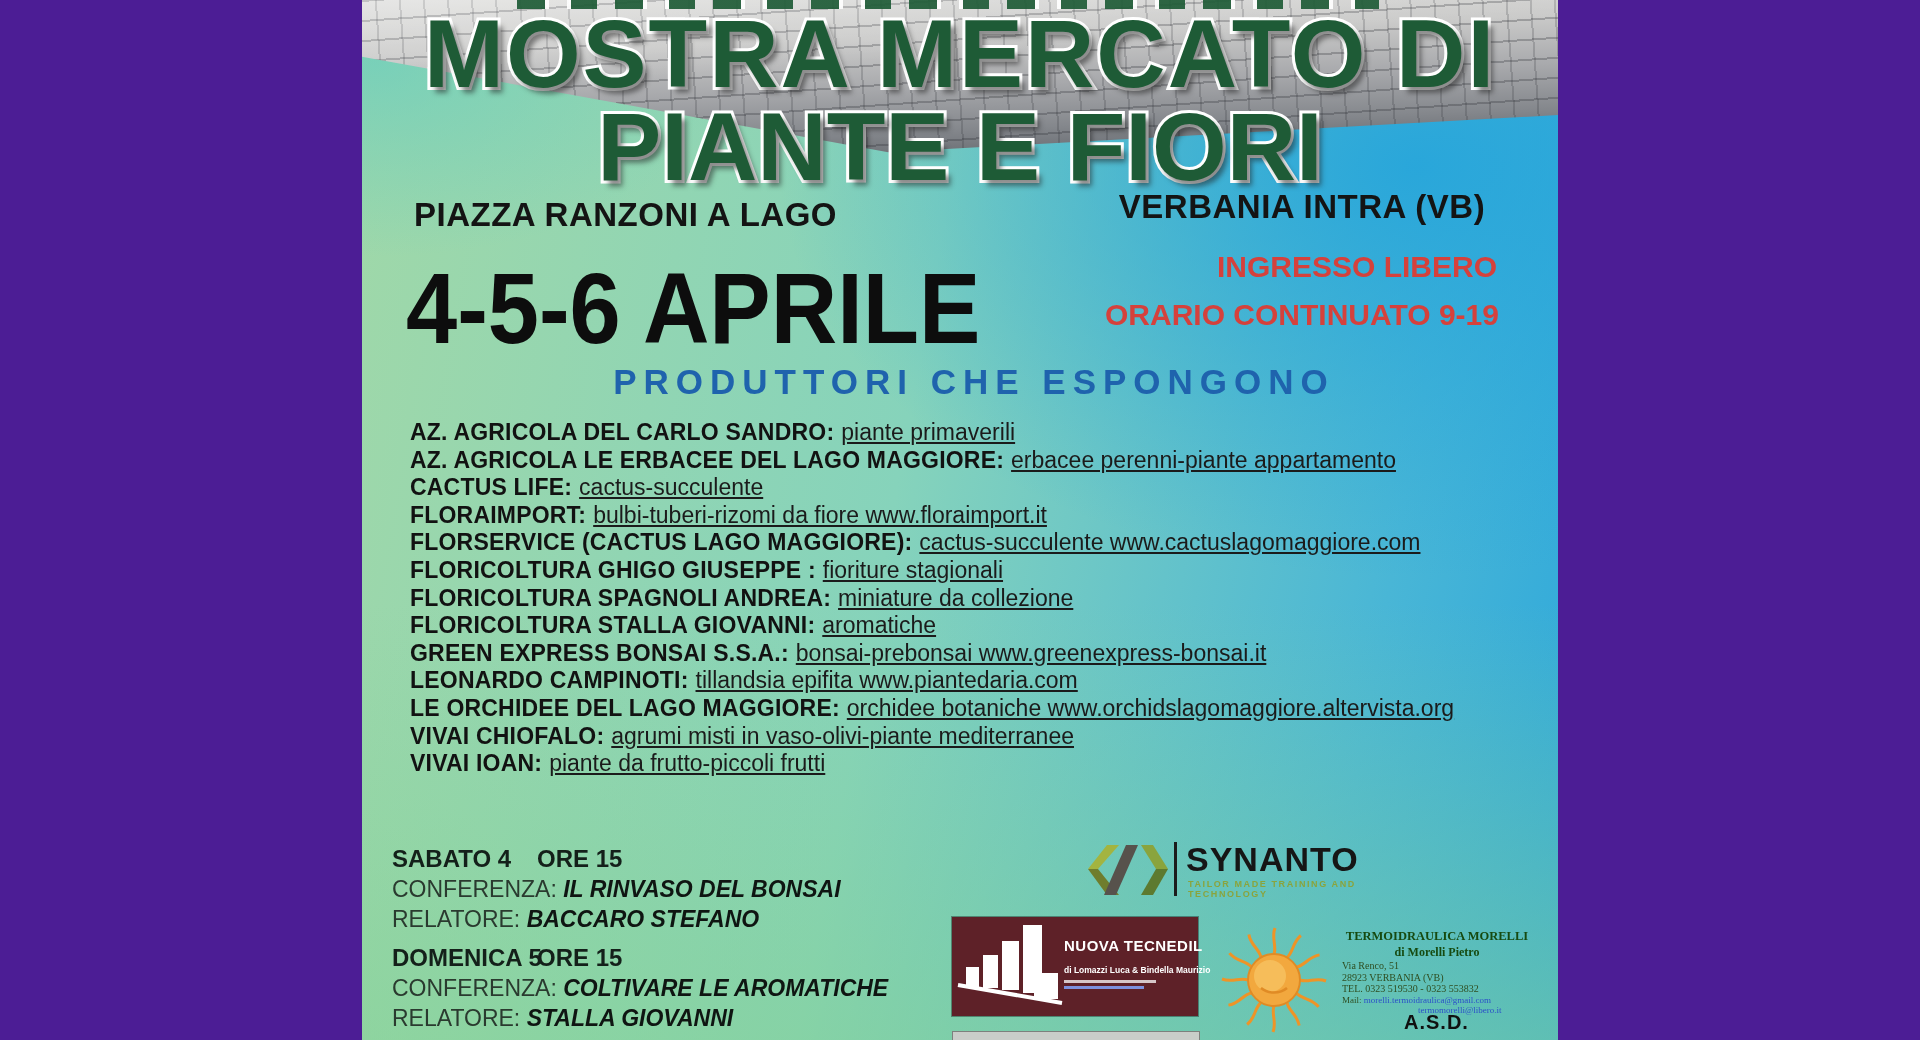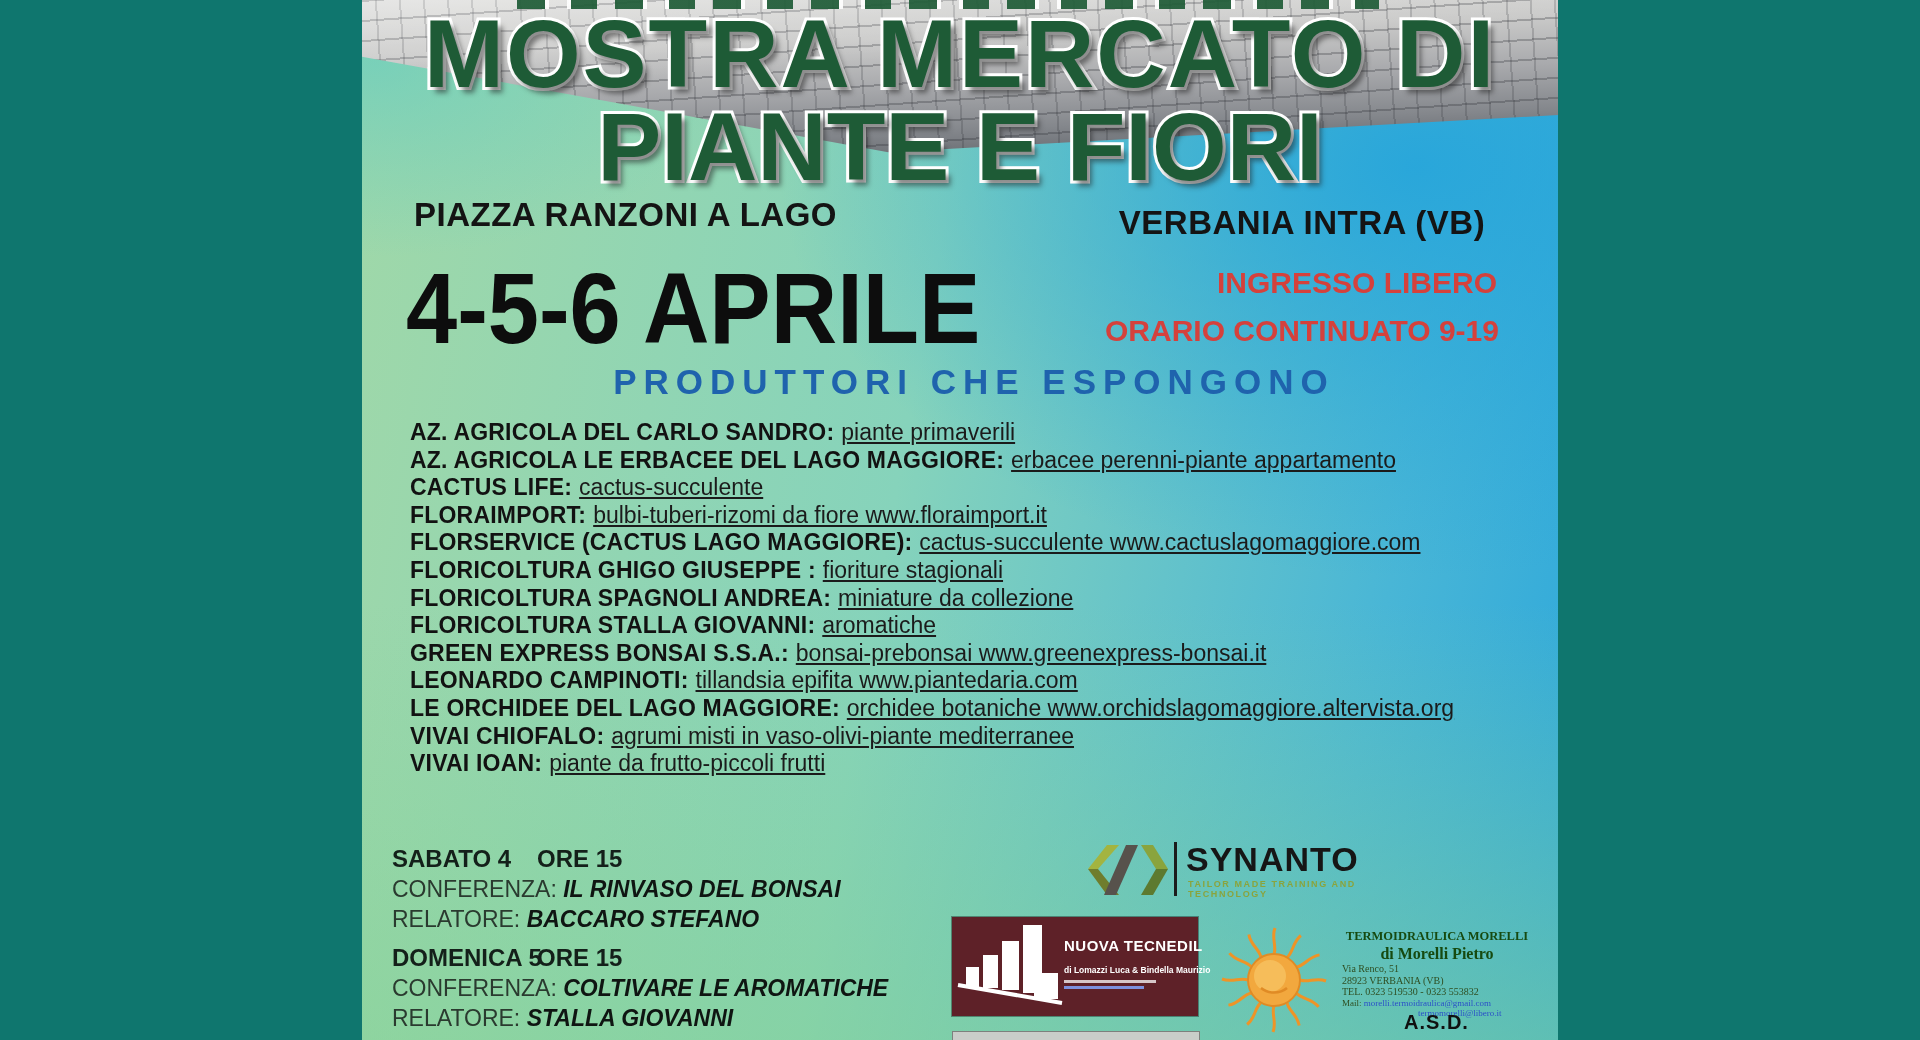--- a/index.html
+++ b/index.html
@@ -1,17 +1,17 @@
 <!DOCTYPE html>
 <html><head>
 <meta charset="utf-8">
 <style>
   html,body{margin:0;padding:0;background:#000;width:1920px;height:1040px;overflow:hidden;
             font-family:"Liberation Sans",sans-serif;}
-  .stage{position:relative;width:1920px;height:1040px;background:#0f766e;}
+  .stage{position:relative;width:1920px;height:1040px;background:#4c1d95;}
   .poster{position:absolute;left:362px;top:0;width:1196px;height:1040px;overflow:hidden;
     background:
       linear-gradient(to top, rgba(134,210,148,.55) 0%, rgba(134,210,148,0) 42%),
       radial-gradient(42% 26% at 1% 6%, rgba(96,203,196,.60), rgba(96,203,196,0) 72%),
       radial-gradient(70% 52% at 88% 16%, rgba(36,164,219,.88), rgba(36,164,219,0) 76%),
       linear-gradient(100deg, #a0d8a8 0%, #86d3bb 45%, #49b6d6 82%, #2ea8db 100%);}
   
   .band{position:absolute;top:0;left:0;width:100%;height:162px;z-index:1;
     background:
       linear-gradient(176deg, rgba(255,255,255,.28), rgba(0,0,0,0) 42%),
@@ -24,21 +24,21 @@
       #fff 50px 54px,#1e5b36 54px 80px,rgba(0,0,0,0) 80px 98px);}
   .title{position:absolute;left:0;width:100%;margin:0;text-align:center;z-index:3;
     font-weight:800;color:#1e5b36;font-size:96px;line-height:1;
     -webkit-text-stroke:6px #ffffff;paint-order:stroke fill;
     text-shadow:5px 6px 5px rgba(30,30,30,.5);}
   .t1{top:6px;letter-spacing:2px;}
   .t2{top:99px;letter-spacing:0px;}
   .loc-left{position:absolute;left:52px;top:196px;z-index:4;font-weight:700;font-size:33px;color:#141414;letter-spacing:.5px;}
   .dates{position:absolute;left:44px;top:252px;z-index:4;font-weight:800;font-size:92px;color:#0d0d0d;
          transform:scaleY(1.08);transform-origin:top left;letter-spacing:0;}
-  .rcol{position:absolute;left:660px;top:204px;width:560px;z-index:4;text-align:center;}
+  .rcol{position:absolute;left:660px;top:188px;width:560px;z-index:4;text-align:center;}
   .loc-right{font-weight:700;font-size:33px;color:#141414;letter-spacing:.5px;}
   .free{margin-top:24px;font-weight:800;font-size:30px;color:#d5413c;transform:translateX(55px);}
   .hours{margin-top:14px;font-weight:800;font-size:30px;color:#d5413c;}
   .prod-head{position:absolute;left:0;top:362px;width:100%;z-index:4;text-align:center;
     font-weight:800;font-size:35px;letter-spacing:7px;color:#1f63ad;transform:translateX(14px);}
   .producers{position:absolute;left:48px;top:419px;z-index:4;}
   .prow{line-height:27.6px;font-size:23px;color:#1b1b1b;white-space:nowrap;}
   .prow b{font-weight:700;color:#121212;letter-spacing:.2px;}
   .prow span{margin-left:7px;text-decoration:underline;}
   .event{position:absolute;left:30px;z-index:4;width:640px;}
@@ -63,21 +63,21 @@
   .tec-sub{margin-top:11px;font-size:8.5px;font-weight:600;white-space:nowrap;}
   .tec-line1{margin-top:5px;width:92px;height:3px;background:rgba(255,255,255,.75);}
   .tec-line2{margin-top:3px;width:80px;height:3px;background:rgba(130,165,255,.85);}
   .gray-sliver{position:absolute;left:590px;top:1031px;z-index:4;width:246px;height:9px;
                background:#c9cdc9;border:1px solid #7d807d;}
   
   .sun{position:absolute;left:851px;top:920px;z-index:4;}
   .morelli{position:absolute;left:980px;top:929px;z-index:4;width:190px;
            font-family:"Liberation Serif",serif;color:#2e4d20;}
   .mo-name{font-size:12.5px;font-weight:700;color:#164a10;text-align:center;white-space:nowrap;}
-  .mo-sub{font-size:16px;font-weight:700;color:#164a10;text-align:center;margin-top:1px;}
+  .mo-sub{font-size:12px;font-weight:700;color:#164a10;text-align:center;margin-top:1px;}
   .mo-line{font-size:10px;line-height:10.5px;margin-top:1px;}
   .mo-mail{font-size:9px;line-height:10px;}
   .mo-link{color:#2b50c8;}
   .mo-mail2{margin-left:28px;padding-left:48px;}
   .asd{position:absolute;left:1042px;top:1011px;z-index:4;font-weight:800;font-size:20px;
        letter-spacing:1px;color:#101010;font-family:"Liberation Sans",sans-serif;}
 </style>
 </head>
 <body>
 

